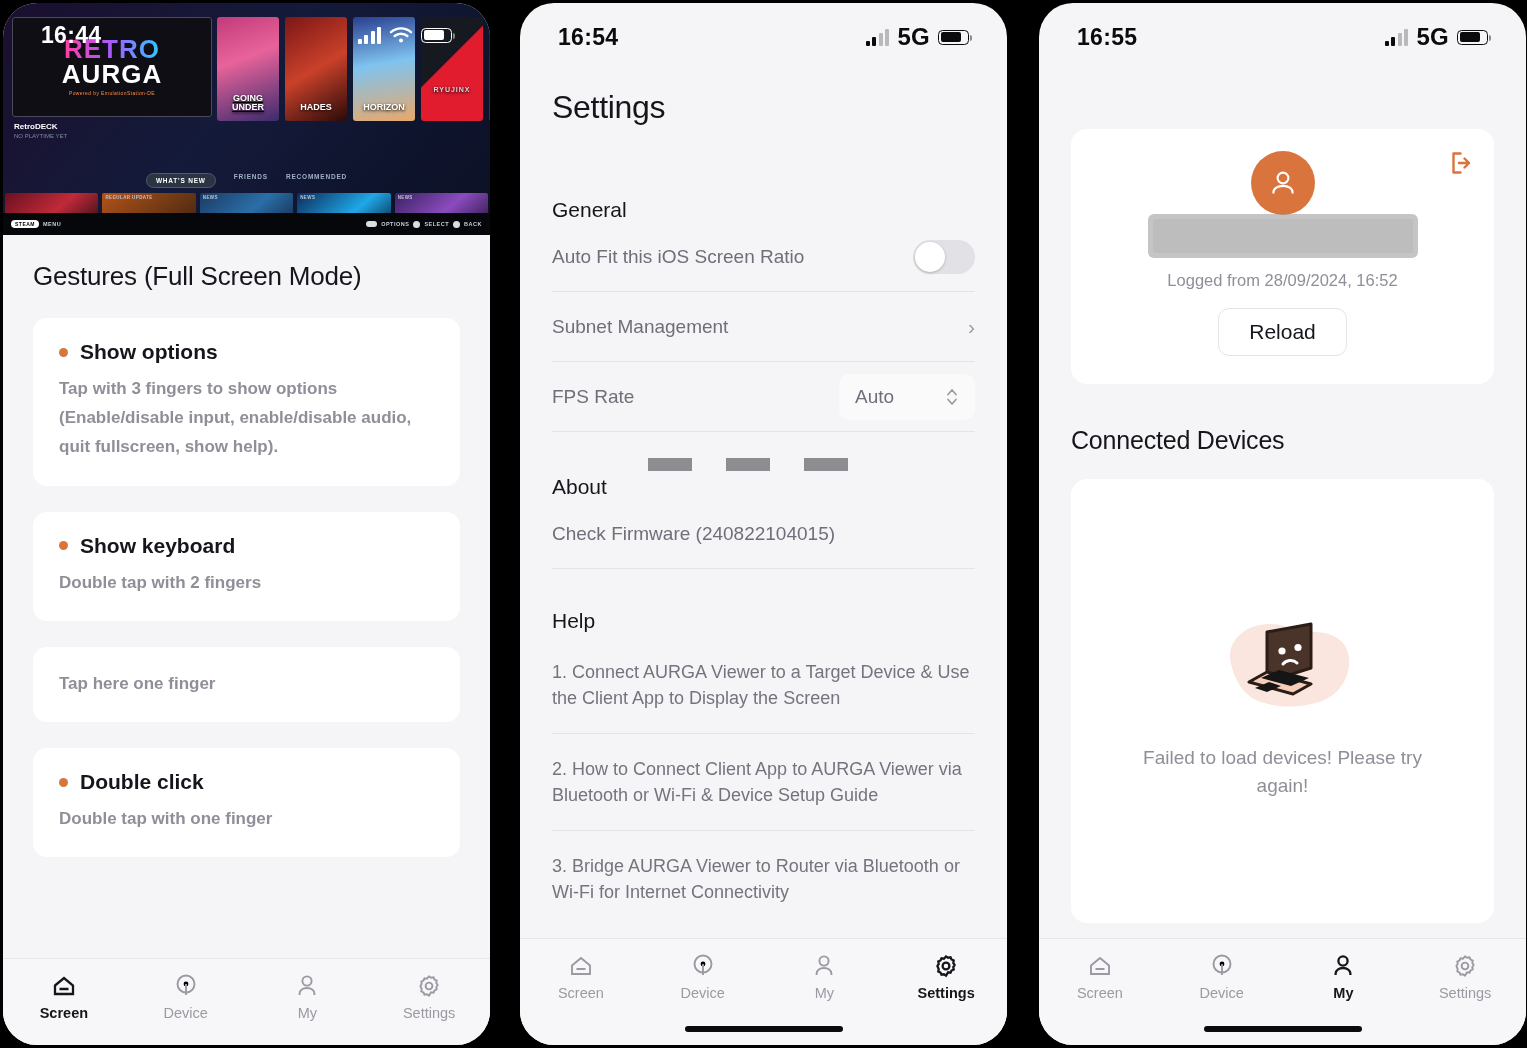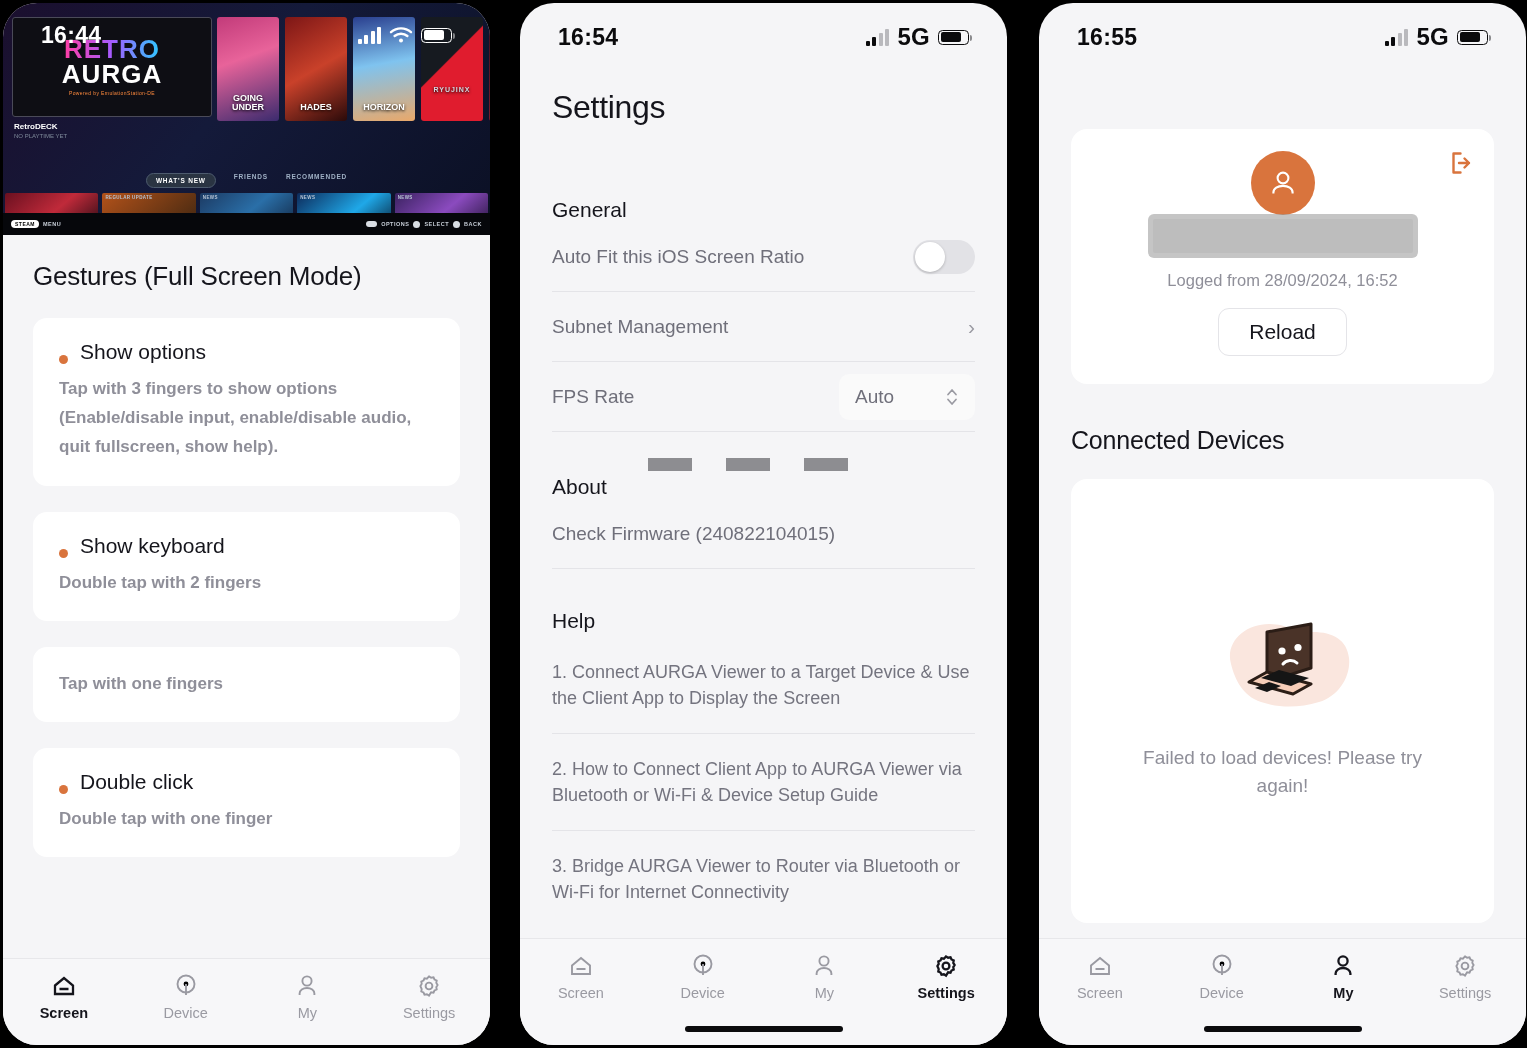--- a/index.html
+++ b/index.html
@@ -101,21 +101,21 @@
     -webkit-background-clip:text;background-clip:text;color:transparent;}
   .retro-word2{font-size:26px;font-weight:bold;letter-spacing:1px;line-height:.95;color:#fff;}
   .retro-sub{font-size:5px;color:#ff8a3d;margin-top:3px;letter-spacing:.4px;}
   .gs-hero-cap{position:absolute;left:11px;top:119px;font-size:8px;color:#fff;font-weight:bold;}
   .gs-hero-cap small{display:block;font-size:6px;color:#7f8a9a;font-weight:normal;margin-top:2px;}
   .gs-tiles{position:absolute;left:214px;top:14px;display:flex;gap:6px;}
   .tile{width:62px;height:104px;border-radius:3px;position:relative;overflow:hidden;
     display:flex;align-items:flex-end;justify-content:center;}
   .tile span{font-size:9px;font-weight:bold;color:#fff;text-align:center;
     line-height:1;padding-bottom:9px;text-shadow:0 1px 3px #000;}
-  .t1{background:linear-gradient(160deg,#c23b7a,#e8639a 40%,#3b2b6e);}
+  .t1{background:linear-gradient(160deg,#c23b7a,#e8639a 40%,#3b2b6e);text-decoration:underline;}
   .t2{background:linear-gradient(150deg,#7d1616,#c9412a 50%,#2a0a0a);}
   .t3{background:linear-gradient(170deg,#2a3f8f,#7fc3ef 45%,#e9a86a);}
   .t4{background:linear-gradient(135deg,#161a20 0%,#161a20 42%,#e01c2e 43%,#e01c2e 100%);}
   .t5{background:linear-gradient(150deg,#3a1020,#8a2030);}
   .tile.t4 span{color:#cfd6de;padding-bottom:28px;font-size:7px;letter-spacing:1px;}
   .gs-pills{position:absolute;left:0;right:0;top:170px;display:flex;justify-content:center;gap:18px;}
   .pill{font-size:6.5px;color:#9fb0c4;letter-spacing:.8px;font-weight:bold;}
   .pill.sel{color:#fff;background:#2a3442;border:1px solid #4d5b6e;border-radius:9px;padding:3px 9px;}
   .gs-news{position:absolute;left:0;right:0;top:190px;height:42px;display:flex;gap:4px;padding:0 2px;}
   .news{flex:1;border-radius:2px;position:relative;overflow:hidden;}
@@ -137,21 +137,21 @@
     border:5px solid #e08a4e;border-radius:50%;}
   .ov-target::after{content:"";position:absolute;inset:9px;border:4px solid #e08a4e;border-radius:50%;}
   .ov-kb{position:absolute;left:318px;top:248px;width:36px;height:26px;background:#e0a070;border-radius:3px;
      display:grid;grid-template-columns:repeat(5,1fr);grid-template-rows:repeat(3,1fr);gap:2px;padding:4px;}
   .ov-kb i{background:#fff;display:block;border-radius:1px;}
   .ov-spk{position:absolute;left:370px;top:246px;width:40px;height:30px;color:#e0a070;}
 
   .p1-body{padding:26px 30px 0 30px;overflow:hidden;height:100%;background:#f5f5f7;}
   .p1-title{font-size:26px;color:#15151c;margin-bottom:26px;letter-spacing:-.2px;}
   .g-card{background:#fff;border-radius:14px;padding:22px 26px 24px 26px;margin-bottom:26px;}
-  .g-head{display:flex;align-items:flex-end;gap:12px;margin-bottom:10px;}
+  .g-head{display:flex;align-items:center;gap:12px;margin-bottom:10px;font-weight:bold;}
   .g-dot{width:9px;height:9px;border-radius:50%;background:#d9743d;flex:0 0 9px;}
   .g-name{font-size:21px;color:#15151c;}
   .g-desc{font-size:17px;color:#8f8f99;line-height:1.72;font-weight:bold;}
 
   
   .sbody{padding:0 32px;height:100%;overflow:hidden;background:#f5f5f7;}
   .big-title{font-size:32px;color:#15151c;padding:28px 0 0 0;letter-spacing:-.3px;}
   .sect{font-size:21px;color:#15151c;margin:72px 0 0 0;}
   .sect.tight{margin-top:16px;}
   .row{display:flex;align-items:center;justify-content:space-between;min-height:70px;
@@ -328,21 +328,21 @@
 
         <div class="g-card">
           <div class="g-head">
               <span class="g-dot"></span>
             <span class="g-name">Show keyboard</span>
             </div>
           <div class="g-desc">Double tap with 2 fingers</div>
         </div>
 
         <div class="g-card">
-          <div class="g-desc">Tap with one fingers</div>
+          <div class="g-desc">Tap here one finger</div>
         </div>
 
         <div class="g-card">
           <div class="g-head">
               <span class="g-dot"></span>
             <span class="g-name">Double click</span>
             </div>
           <div class="g-desc">Double tap with one finger</div>
         </div>
       </div>

